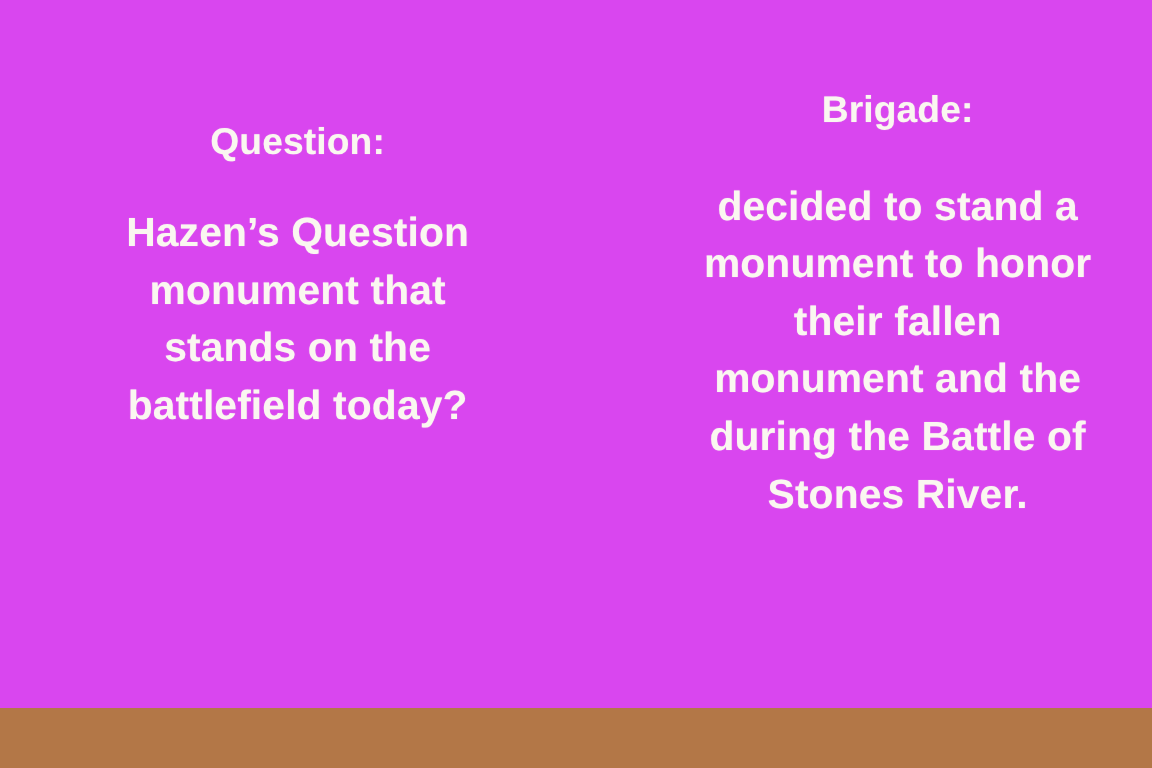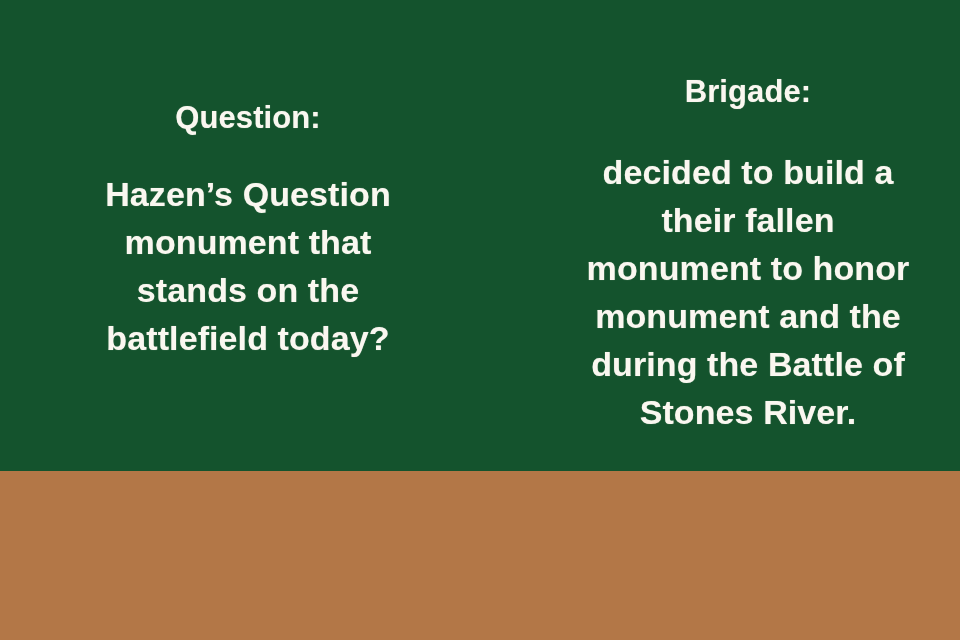--- a/index.html
+++ b/index.html
@@ -11,22 +11,22 @@
     width: 960px;
     height: 640px;
     background: #b37747;
     font-family: "Liberation Sans", "DejaVu Sans", sans-serif;
     overflow: hidden;
   }
 
   .slide {
     position: relative;
     width: 960px;
-    height: 471px;
-    background: #14532d;
+    height: 590px;
+    background: #d946ef;
     box-sizing: border-box;
   }
 
   
   .column {
     position: absolute;
     box-sizing: border-box;
     text-align: center;
     color: #faf7f0;
   }
@@ -87,22 +87,22 @@
       <span class="body-line">battlefield today?</span>
     </div>
   </div>
 
   <div class="column column-answer">
     <div class="heading">Brigade:</div>
 
     <div class="gap-answer"></div>
 
     <div class="body-block">
-      <span class="body-line">decided to build a</span>
+      <span class="body-line">decided to stand a</span>
+      <span class="body-line">monument to honor</span>
       <span class="body-line">their fallen</span>
-      <span class="body-line">monument to honor</span>
       <span class="body-line">monument and the</span>
       <span class="body-line">during the Battle of</span>
       <span class="body-line">Stones River.</span>
     </div>
   </div>
 
 </div>
 
 </body></html>

